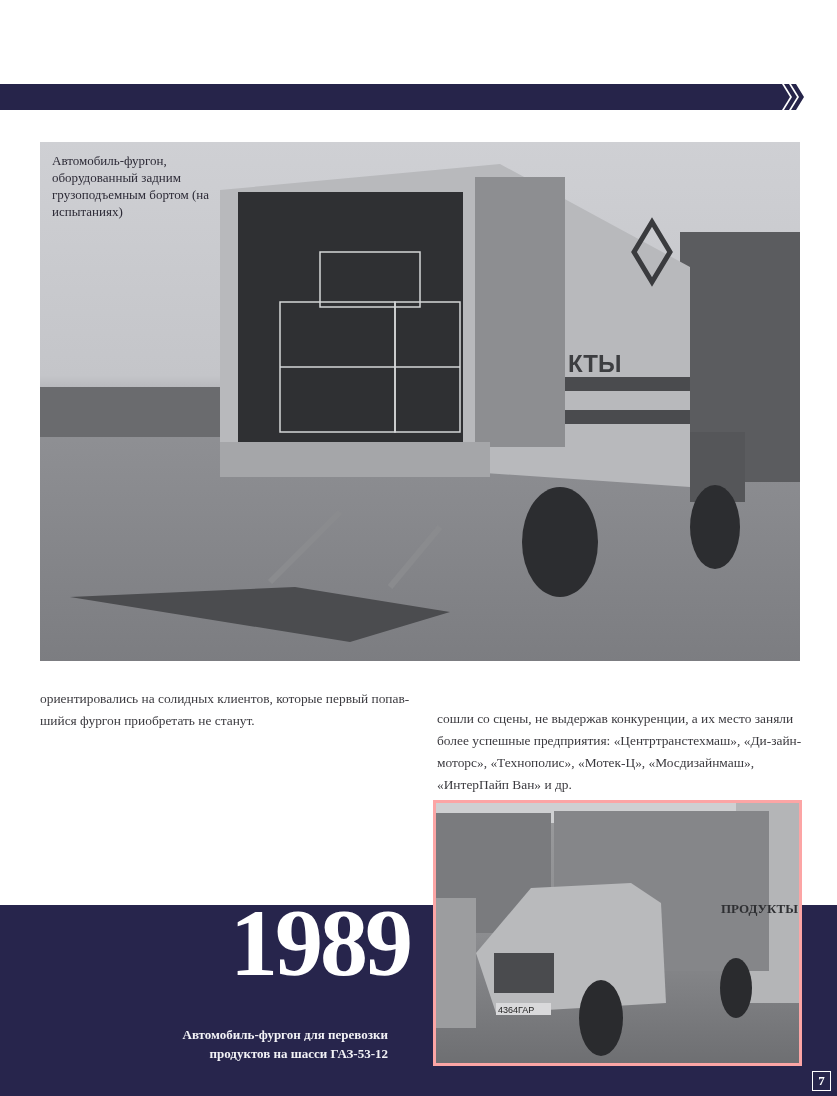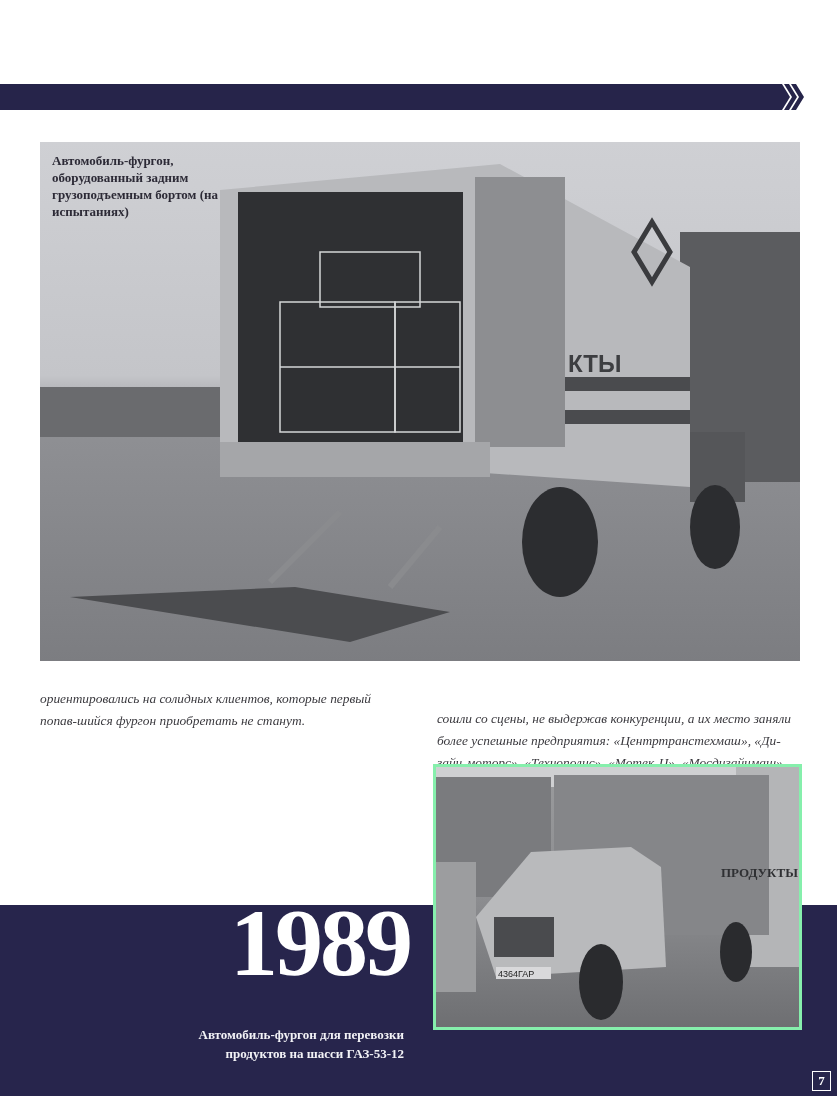--- a/index.html
+++ b/index.html
@@ -1,29 +1,29 @@
 <!DOCTYPE html>
 <html><head>
 <meta charset="utf-8">
 <style>
   html,body{margin:0;padding:0;}
   body{width:837px;height:1096px;background:#ffffff;position:relative;overflow:hidden;font-family:"DejaVu Serif",serif;}
   .top-bar{position:absolute;left:0;top:84px;width:782px;height:26px;background:#26244a;}
   .top-bar-arrow{position:absolute;left:770px;top:84px;width:40px;height:26px;}
   .photo-main{position:absolute;left:40px;top:142px;width:760px;height:519px;background:linear-gradient(180deg,#cfd0d4 0%,#c4c5c9 45%,#8f9094 55%,#7c7d81 100%);overflow:hidden;}
   .photo-main svg{position:absolute;left:0;top:0;}
-  .caption-top{position:absolute;left:12px;top:10px;width:170px;font-family:"Liberation Serif",serif;font-weight:bold;font-size:13px;line-height:17px;color:#2c2a36;}
-  .col{position:absolute;top:688px;font-family:"Liberation Serif",serif;font-size:13.4px;line-height:22px;color:#3b3a3f;font-style:italic;}
+  .caption-top{position:absolute;left:12px;top:10px;width:170px;font-family:"Liberation Serif",serif;font-weight:normal;font-size:13px;line-height:17px;color:#2c2a36;}
+  .col{position:absolute;top:688px;font-family:"Liberation Serif",serif;font-size:13.4px;line-height:22px;color:#3b3a3f;}
   .col-left{left:40px;width:370px;}
   .col-right{left:437px;width:370px;margin-top:20px;}
   .col p{margin:0;}
   .navy-band{position:absolute;left:0;top:905px;width:837px;height:191px;background:#27254c;}
   .year{position:absolute;left:210px;top:888px;width:200px;text-align:right;font-family:"Liberation Serif",serif;font-weight:bold;font-size:96px;line-height:110px;color:#ffffff;letter-spacing:-3px;}
-  .caption-bottom{position:absolute;left:150px;top:1025px;width:254px;text-align:right;font-family:"Liberation Serif",serif;font-weight:bold;font-size:13px;line-height:19px;color:#f2f2f6;}
-  .photo-second{position:absolute;left:433px;top:764px;width:369px;height:266px;background:#86efac;}
+  .caption-bottom{position:absolute;left:134px;top:1025px;width:254px;text-align:right;font-family:"Liberation Serif",serif;font-weight:bold;font-size:13px;line-height:19px;color:#f2f2f6;}
+  .photo-second{position:absolute;left:433px;top:800px;width:369px;height:266px;background:#fca5a5;}
   .photo-second-inner{position:absolute;left:3px;top:3px;width:363px;height:260px;background:linear-gradient(180deg,#9a9b9d 0%,#8c8d90 50%,#6e6f72 100%);overflow:hidden;}
   .page-num{position:absolute;left:812px;top:1071px;width:17px;height:18px;border:1.5px solid #ffffff;color:#ffffff;font-family:"Liberation Serif",serif;font-weight:bold;font-size:13px;line-height:18px;text-align:center;}
 </style>
 </head>
 <body>
 
 <div class="top-bar"></div>
 <svg class="top-bar-arrow" viewBox="0 0 40 26" width="40" height="26">
   <polygon points="0,0 12,0 20,13 12,26 0,26" fill="#26244a"></polygon>
   <polygon points="14,0 19,0 27,13 19,26 14,26 22,13" fill="#26244a"></polygon>

